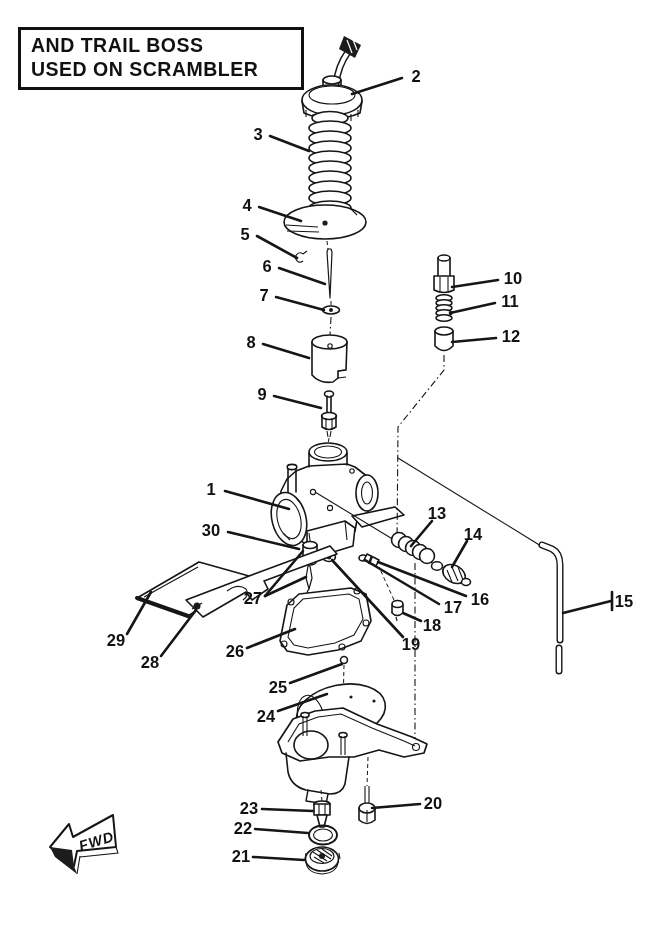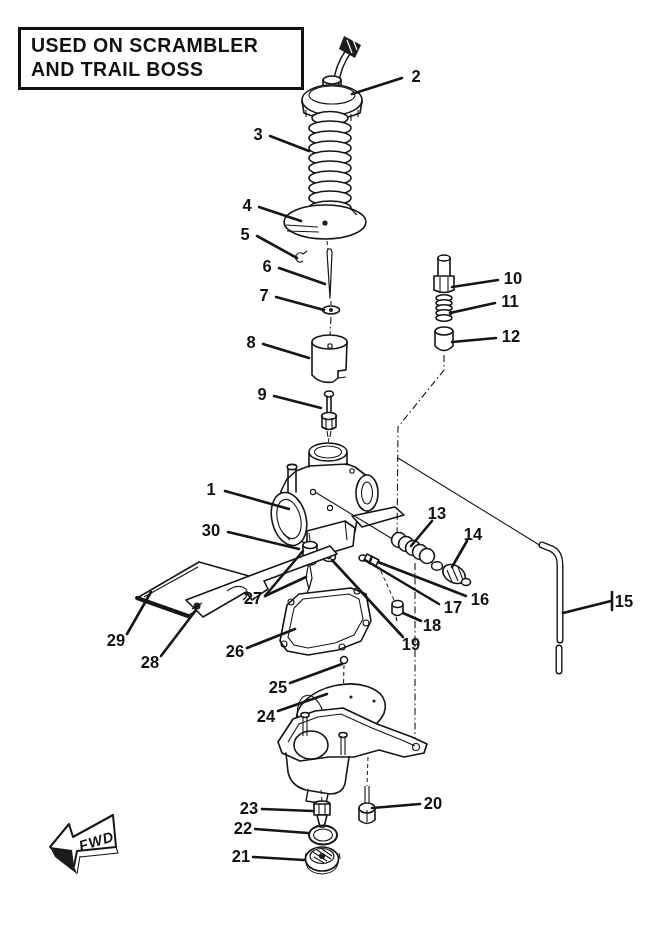--- a/index.html
+++ b/index.html
@@ -381,16 +381,16 @@
           <text x="116" y="640" class="num" dominant-baseline="central">29</text>
         </g>
         <g>
           <line x1="228" y1="532" x2="299" y2="549" class="leader"></line>
           <text x="211" y="530" class="num" dominant-baseline="central">30</text>
         </g>
       </g>
   </svg>
 
   <div id="title-box">
+    <div>AND TRAIL BOSS</div>
     <div>USED ON SCRAMBLER</div>
-    <div>AND TRAIL BOSS</div>
   </div>
 </div>
 
 </body></html>

